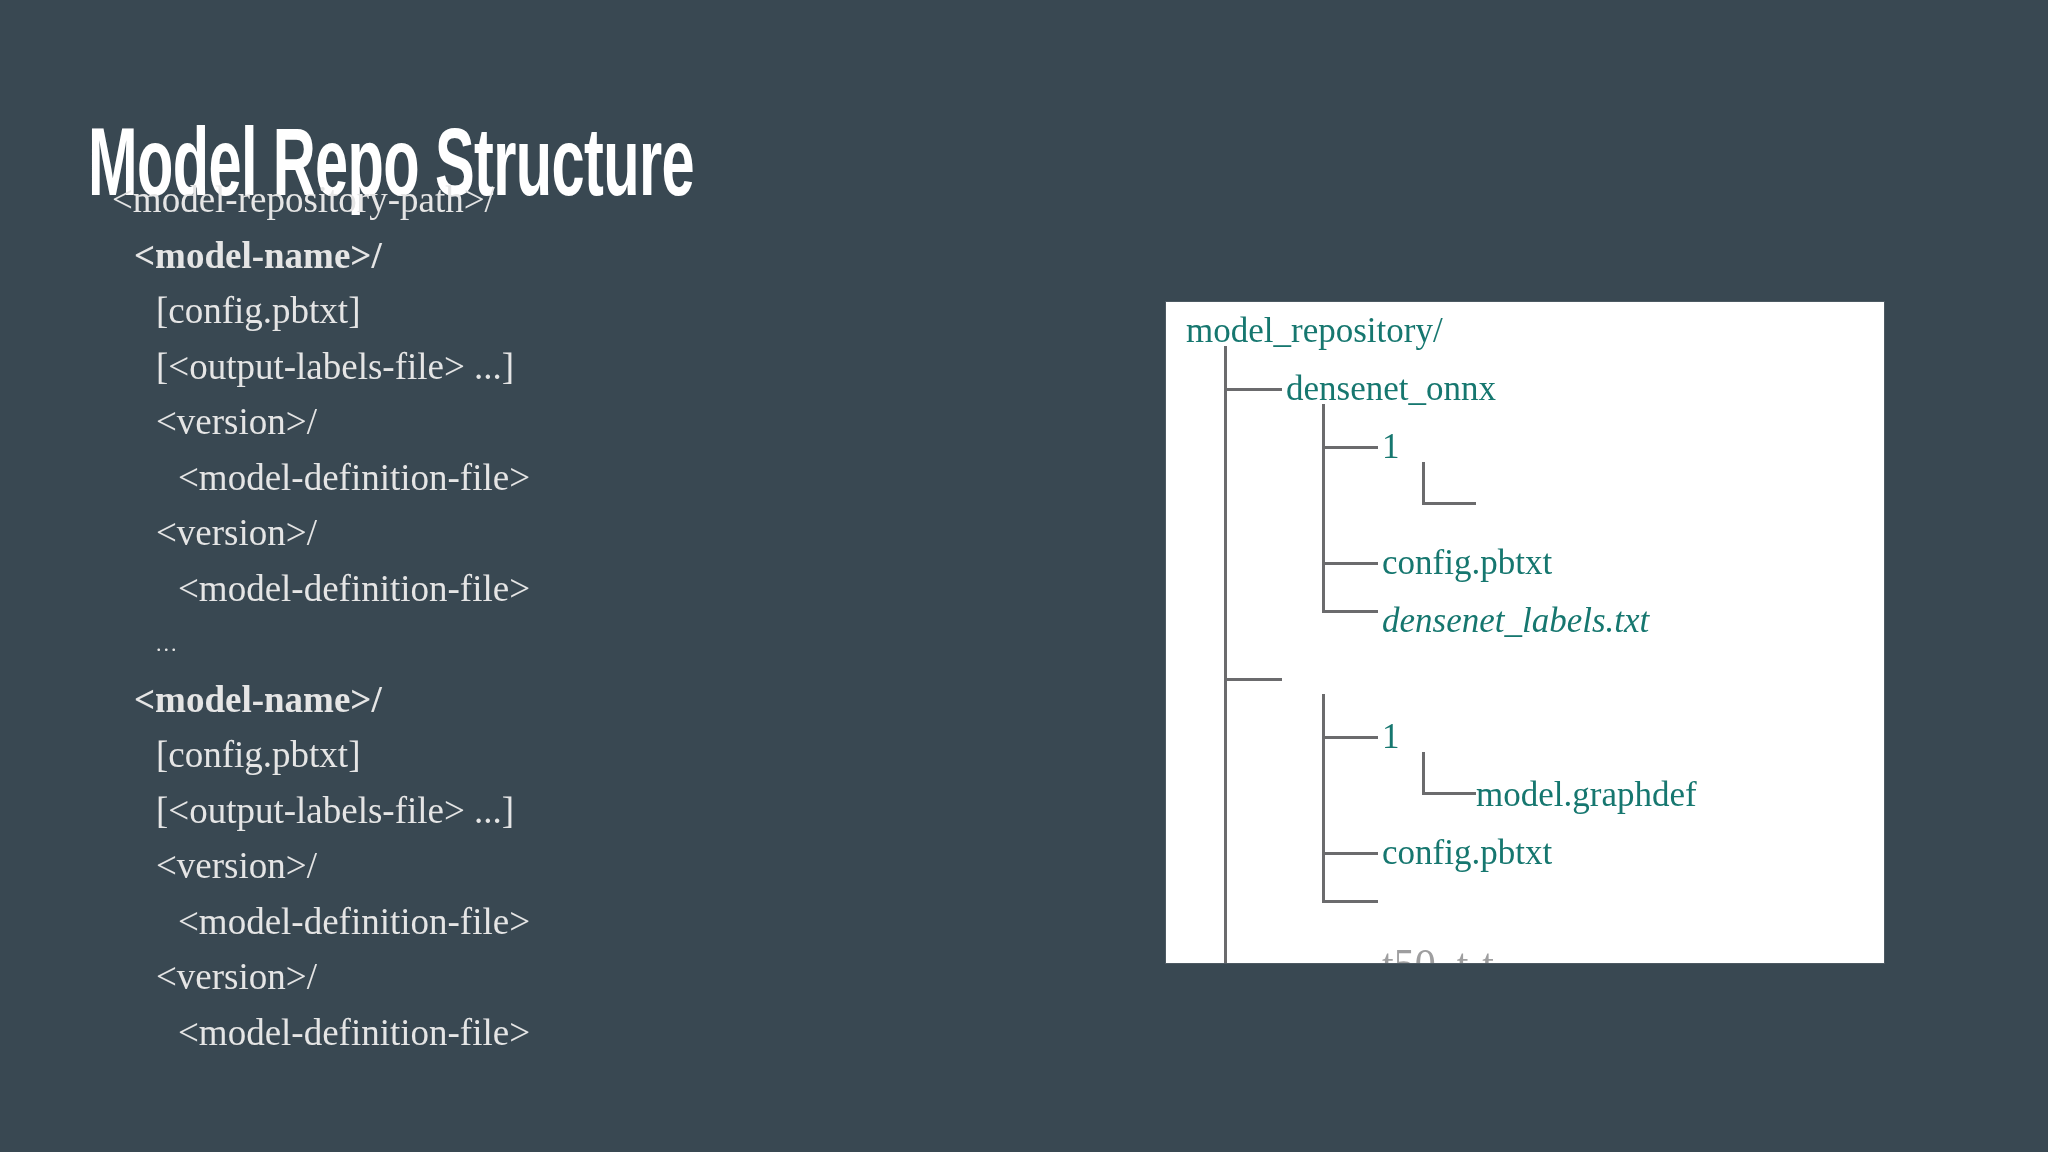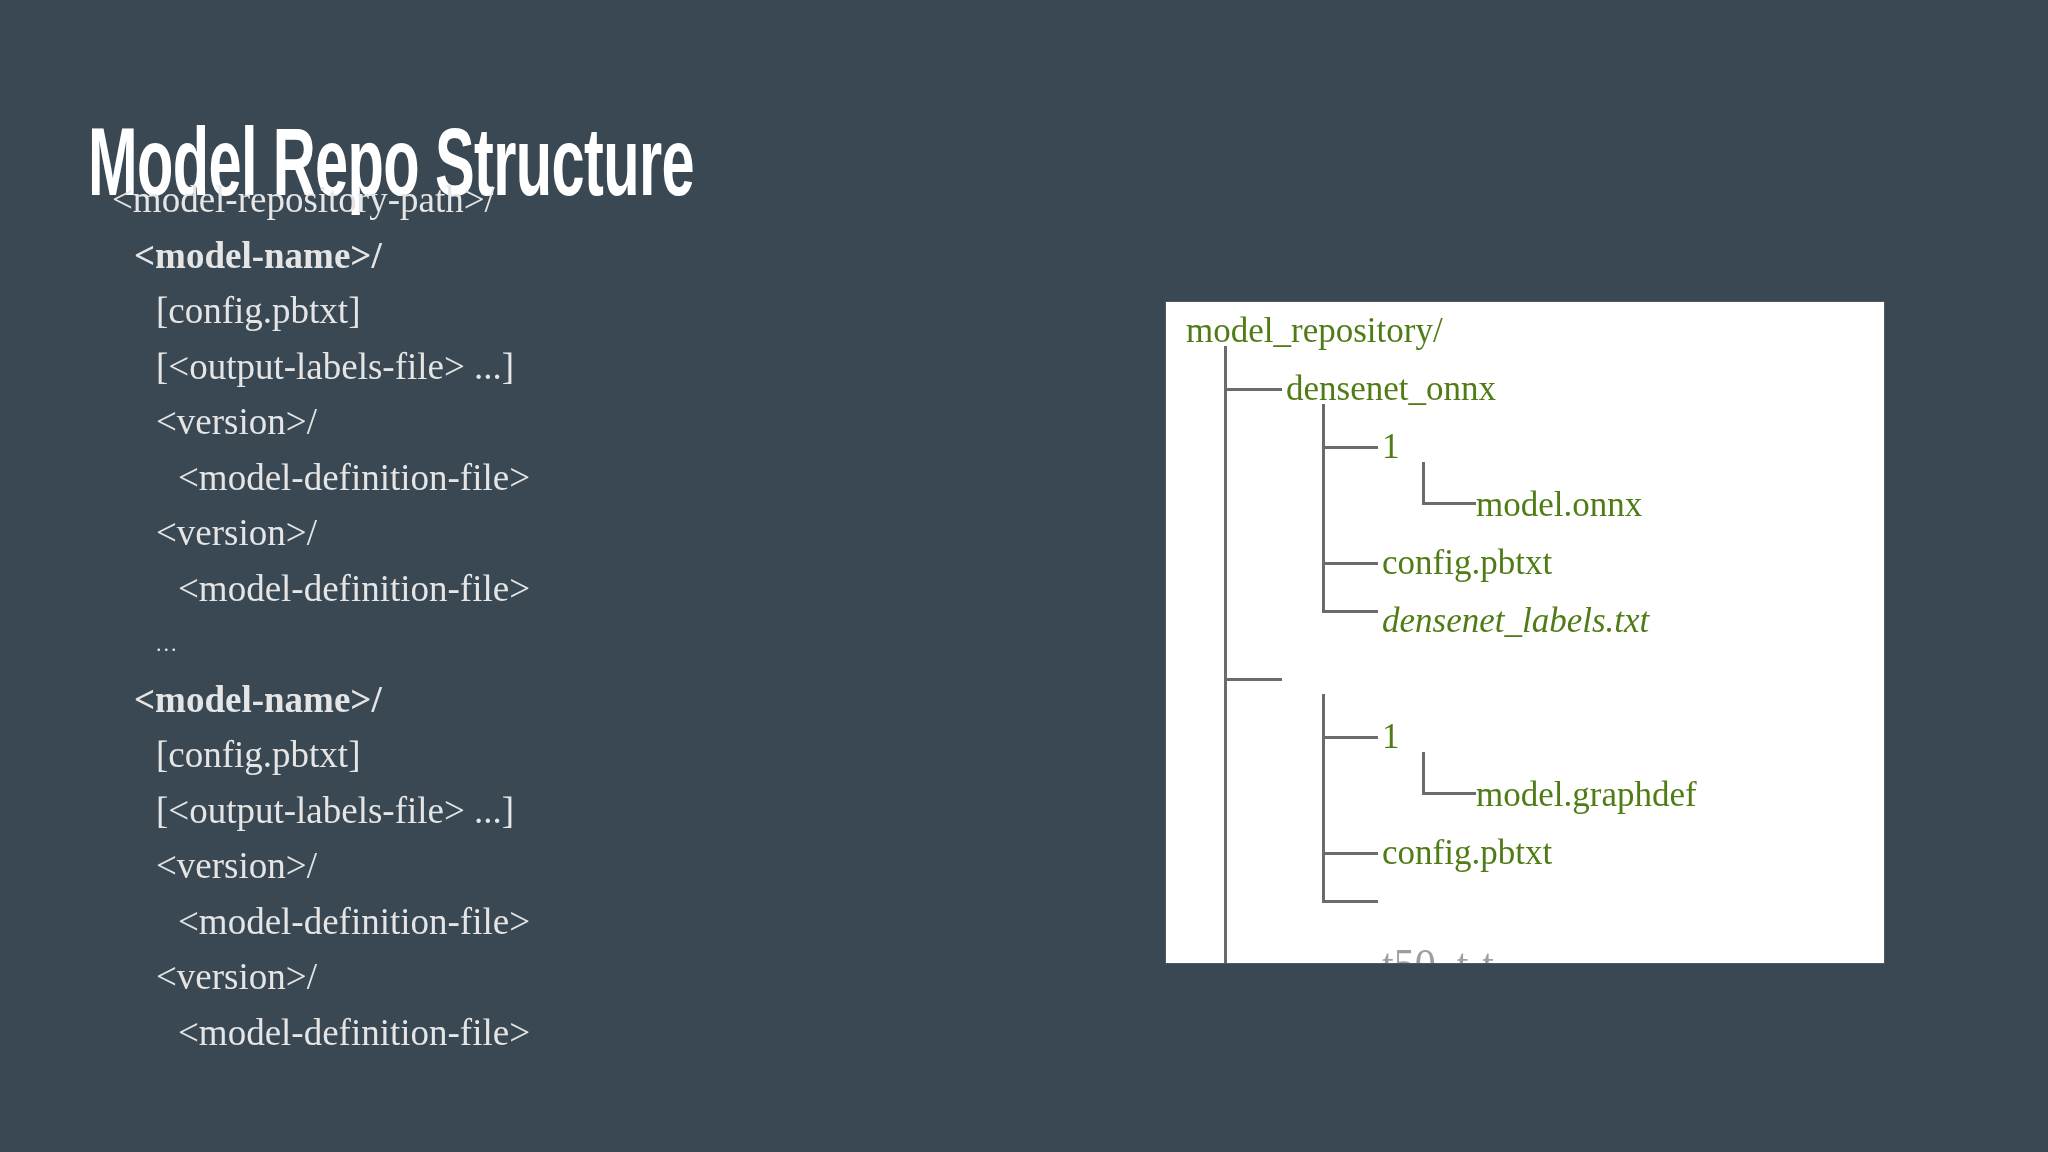--- a/index.html
+++ b/index.html
@@ -81,21 +81,21 @@
     top: 0;
     width: 718px;
     height: 720px;
     filter: blur(0.55px) contrast(0.94);
   }
   .tree-label {
     position: absolute;
     font-family: "Liberation Serif", serif;
     font-size: 35px;
     line-height: 58px;
-    color: #4d7c0f;
+    color: #0f766e;
     white-space: nowrap;
     top: 0;
   }
   
   .v-line {
     position: absolute;
     width: 3px;
     background: #6a6a6c;
   }
   .h-line {
@@ -141,21 +141,20 @@
       <div class="h-line" style="left:156px; top:434px; width:56px;"></div>
       <div class="h-line" style="left:156px; top:550px; width:56px;"></div>
       <div class="h-line" style="left:156px; top:598px; width:56px;"></div>
 
       <div class="v-line" style="left:256px; top:450px; height:42px;"></div>
       <div class="h-line" style="left:256px; top:490px; width:54px;"></div>
 
     <div class="tree-label" style="left: 20px; top: 0px;">model_repository/</div>
         <div class="tree-label" style="left: 120px; top: 58px;">densenet_onnx</div>
         <div class="tree-label" style="left: 216px; top: 116px;">1</div>
-        <div class="tree-label" style="left: 310px; top: 174px;">model.onnx</div>
         <div class="tree-label" style="left: 216px; top: 232px;">config.pbtxt</div>
         <div class="tree-label" style="left: 216px; top: 290px; font-style: italic;">densenet_labels.txt</div>
         <div class="tree-label" style="left: 216px; top: 406px;">1</div>
         <div class="tree-label" style="left: 310px; top: 464px;">model.graphdef</div>
         <div class="tree-label" style="left: 216px; top: 522px;">config.pbtxt</div>
         <div id="clipped-row" style="left: 216px; top: 638px; opacity: 0.55;">t50_t-t</div>
       </div>
   </div>
 
 </div>

